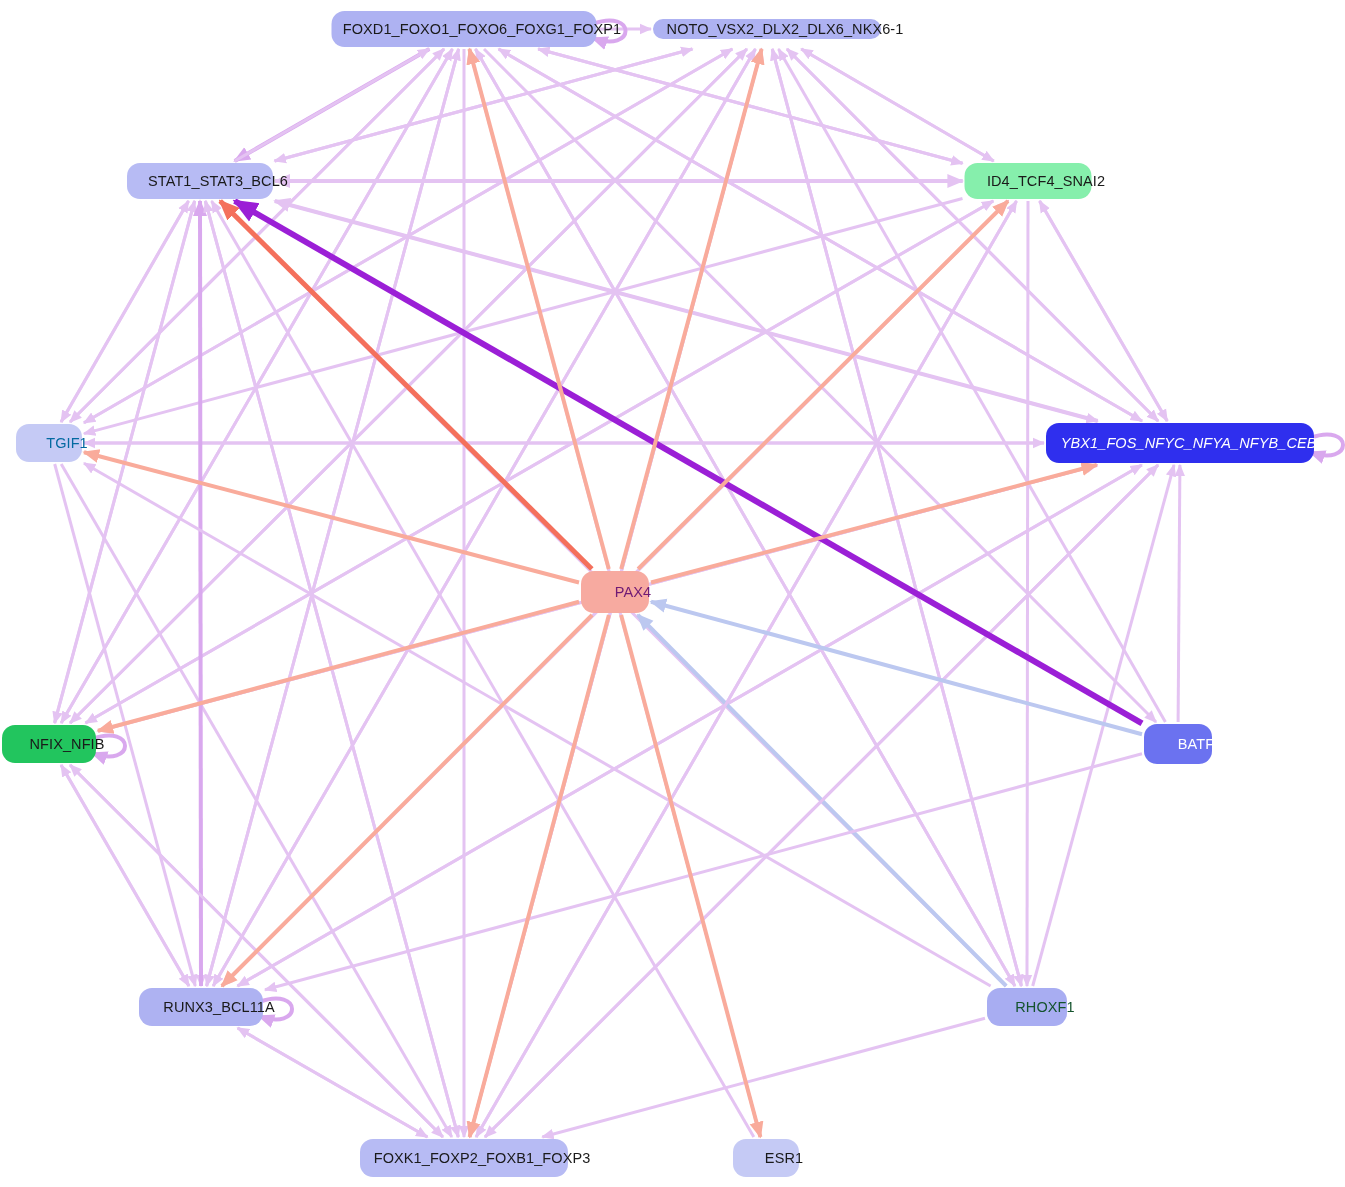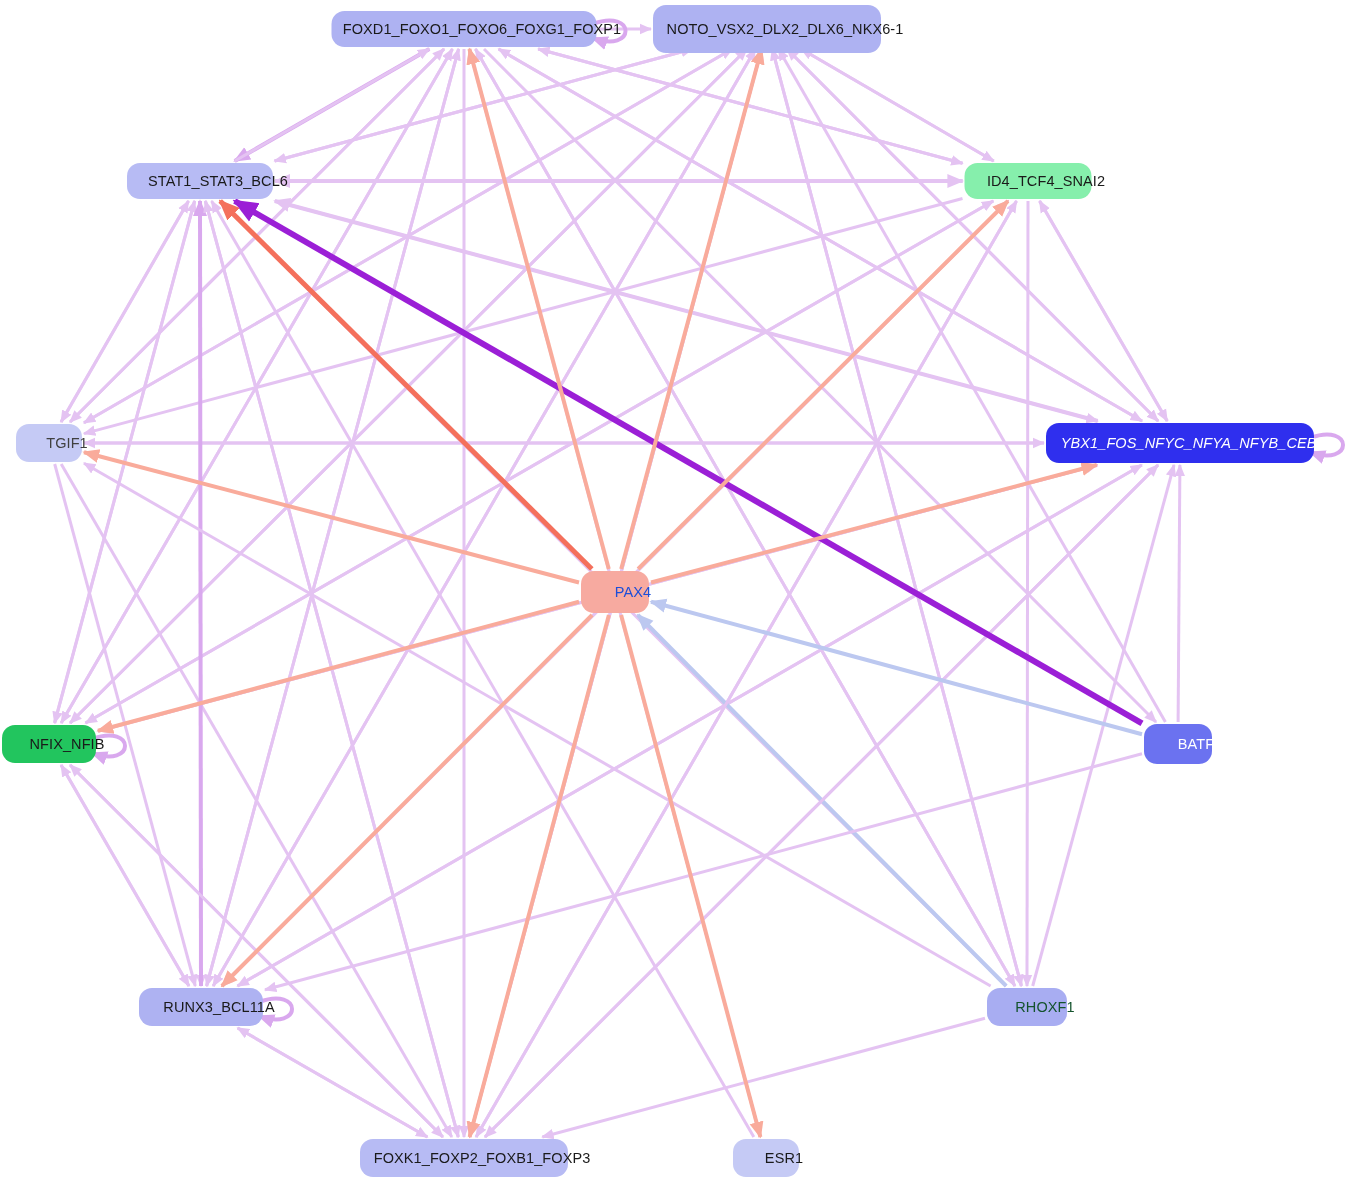--- a/index.html
+++ b/index.html
@@ -169,36 +169,36 @@
       <line x1="621.1" y1="615.0" x2="760.4" y2="1137.0" stroke="#f9ab9b" stroke-width="4" stroke-linecap="butt" marker-end="url(#ah-f9ab9b)"></line>
       <path d="M 592.5 24 C 636.5 8, 636.5 54, 592.5 38" fill="none" stroke="#d9a8ee" stroke-width="4" marker-end="url(#ah-d9a8ee)"></path>
       <path d="M 1310 438 C 1354 422, 1354 468, 1310 452" fill="none" stroke="#d9a8ee" stroke-width="4" marker-end="url(#ah-d9a8ee)"></path>
       <path d="M 92 739 C 136 723, 136 769, 92 753" fill="none" stroke="#d9a8ee" stroke-width="4" marker-end="url(#ah-d9a8ee)"></path>
       <path d="M 259 1002 C 303 986, 303 1032, 259 1016" fill="none" stroke="#d9a8ee" stroke-width="4" marker-end="url(#ah-d9a8ee)"></path>
     </svg>
   <div id="node-layer">
       <div class="node" style="left: 464px; top: 29px; width: 265px; height: 36px; background: rgb(174, 178, 242); color: rgb(26, 26, 26);">
         <span>FOXD1_FOXO1_FOXO6_FOXG1_FOXP1</span>
       </div>
-      <div class="node" style="left: 767px; top: 29px; width: 228px; height: 48px; background: rgb(174, 178, 242); color: rgb(26, 26, 26);">
+      <div class="node" style="left: 767px; top: 29px; width: 228px; height: 20px; background: rgb(174, 178, 242); color: rgb(26, 26, 26);">
         <span>NOTO_VSX2_DLX2_DLX6_NKX6-1</span>
       </div>
       <div class="node" style="left: 200px; top: 181px; width: 146px; height: 36px; background: rgb(183, 187, 244); color: rgb(26, 26, 26);">
         <span>STAT1_STAT3_BCL6</span>
       </div>
       <div class="node" style="left: 1028px; top: 181px; width: 127px; height: 36px; background: #86efac; color: rgb(26, 26, 26);">
         <span>ID4_TCF4_SNAI2</span>
       </div>
-      <div class="node" style="left: 49px; top: 443px; width: 66px; height: 38px; background: rgb(197, 202, 245); color: #404040;">
+      <div class="node" style="left: 49px; top: 443px; width: 66px; height: 38px; background: rgb(197, 202, 245); color: #0369a1;">
         <span>TGIF1</span>
       </div>
       <div class="node" style="left: 1180px; top: 443px; width: 268px; height: 40px; background: rgb(47, 47, 238); color: rgb(255, 255, 255); font-style: italic;">
         <span>YBX1_FOS_NFYC_NFYA_NFYB_CEBPZ</span>
       </div>
-      <div class="node" style="left: 615px; top: 592px; width: 68px; height: 42px; background: rgb(247, 170, 160); color: #1d4ed8;">
+      <div class="node" style="left: 615px; top: 592px; width: 68px; height: 42px; background: rgb(247, 170, 160); color: #701a75;">
         <span>PAX4</span>
       </div>
       <div class="node" style="left: 49px; top: 744px; width: 94px; height: 38px; background: #22c55e; color: rgb(26, 26, 26);">
         <span>NFIX_NFIB</span>
       </div>
       <div class="node" style="left: 1178px; top: 744px; width: 68px; height: 40px; background: rgb(107, 114, 240); color: rgb(255, 255, 255);">
         <span>BATF</span>
       </div>
       <div class="node" style="left: 201px; top: 1007px; width: 124px; height: 38px; background: rgb(174, 178, 242); color: rgb(26, 26, 26);">
         <span>RUNX3_BCL11A</span>

